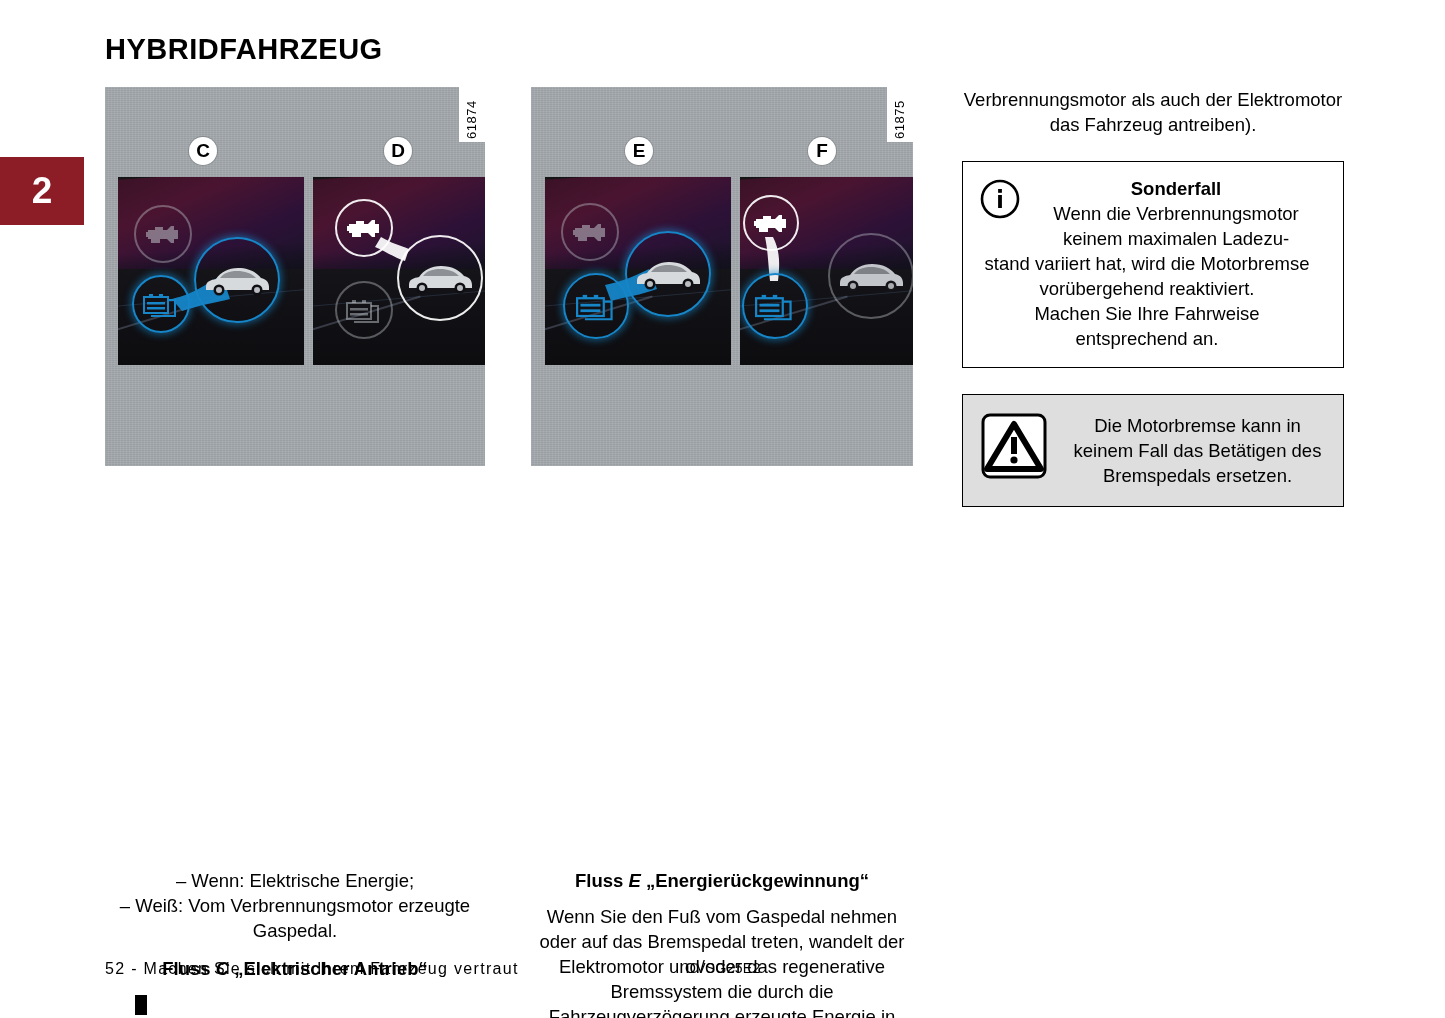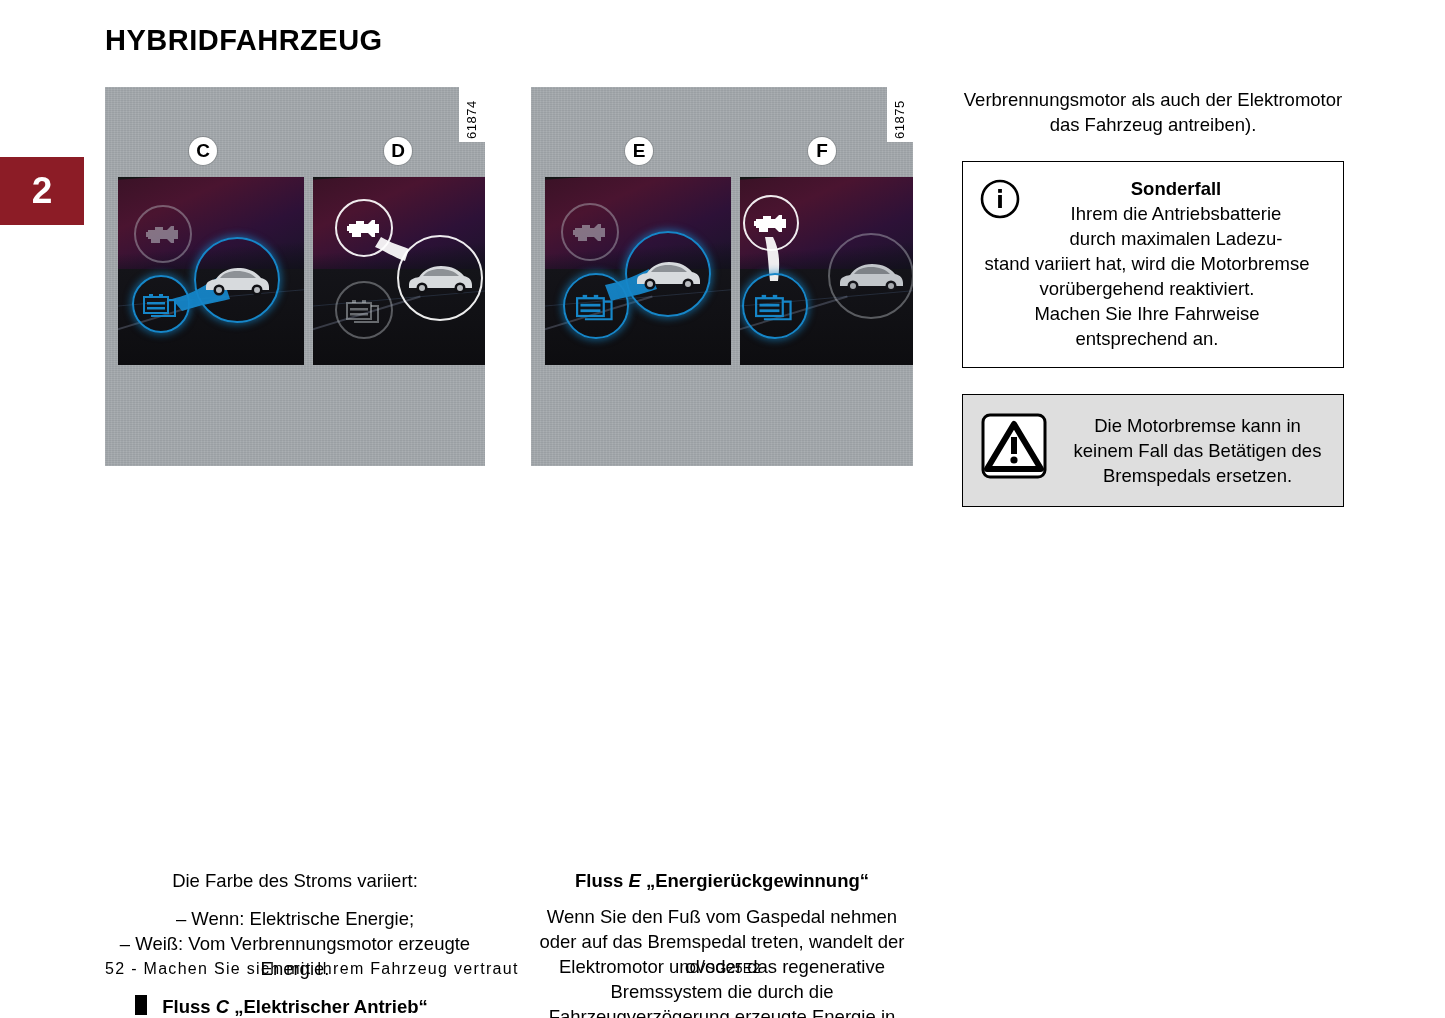--- a/index.html
+++ b/index.html
@@ -30,21 +30,21 @@
     display: flex;
     align-items: center;
     justify-content: center;
     letter-spacing: 0px;
   }
 
   
   .page-title {
     position: absolute;
     left: 105px;
-    top: 24px;
+    top: 33px;
     font-size: 29px;
     font-weight: bold;
     letter-spacing: 0.5px;
   }
 
   
   .col {
     position: absolute;
     top: 87px;
     text-align: center;
@@ -371,24 +371,23 @@
           <rect x="16" y="3" width="4" height="3" fill="rgba(190,195,200,0.5)"></rect>
           <path d="M25,9 h7 v16 h-24" fill="none" stroke="rgba(190,195,200,0.5)" stroke-width="2"></path>
           <rect x="4" y="11" width="18" height="2.5" fill="rgba(190,195,200,0.5)"></rect>
           <rect x="4" y="16" width="18" height="2.5" fill="rgba(190,195,200,0.5)"></rect>
         </svg>
       </div>
     </div>
   </div>
 
   <div class="body-text" style="top:402px; position:relative;">
-    <p class="t">Die Farbe des Stroms variiert:</p>
     <div class="dash-list">
       <div>–  Wenn: Elektrische Energie;</div>
-      <div>–  Weiß: Vom Verbrennungsmotor erzeugte Energie.</div>
+      <div>–  Weiß: Vom Verbrennungsmotor erzeugte Gaspedal.</div>
     </div>
 
     <div class="hd">
       <span>Fluss </span><span class="ital">C</span><span> „Elektrischer Antrieb“</span>
     </div>
 
   </div>
 </div>
 
 <div class="col col-mid">
@@ -501,22 +500,22 @@
     <div class="info-row">
       <span class="info-icon">
         <svg width="42" height="42" viewBox="0 0 42 42">
           <circle cx="21" cy="21" r="18" fill="none" stroke="#000" stroke-width="2.6"></circle>
           <rect x="19.1" y="17" width="3.8" height="13" fill="#000"></rect>
           <rect x="19.1" y="11" width="3.8" height="3.8" fill="#000"></rect>
         </svg>
       </span>
       <div class="info-text">
         <div class="ind" style="font-weight:bold;">Sonderfall</div>
-        <div class="ind">Ihrem die Antriebsbatterie</div>
-        <div class="ind">durch maximalen Ladezu-</div>
+        <div class="ind">Wenn die Verbrennungsmotor</div>
+        <div class="ind">keinem maximalen Ladezu-</div>
         <div>stand variiert hat, wird die Motorbremse vorübergehend reaktiviert.</div>
         <div>Machen Sie Ihre Fahrweise entsprechend an.</div>
       </div>
     </div>
   </div>
 
   <div class="warn-box">
     <span class="warn-icon">
       <svg width="66" height="66" viewBox="0 0 66 66">
         <rect x="2" y="2" width="62" height="62" rx="7" ry="7" fill="#ffffff" stroke="#000" stroke-width="3"></rect>

